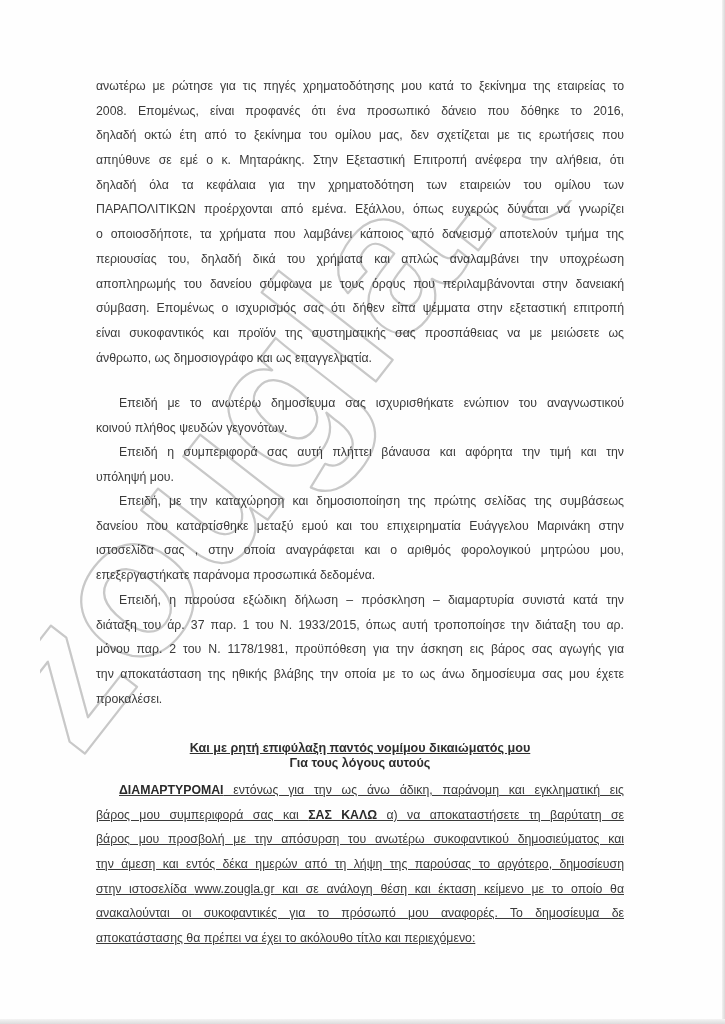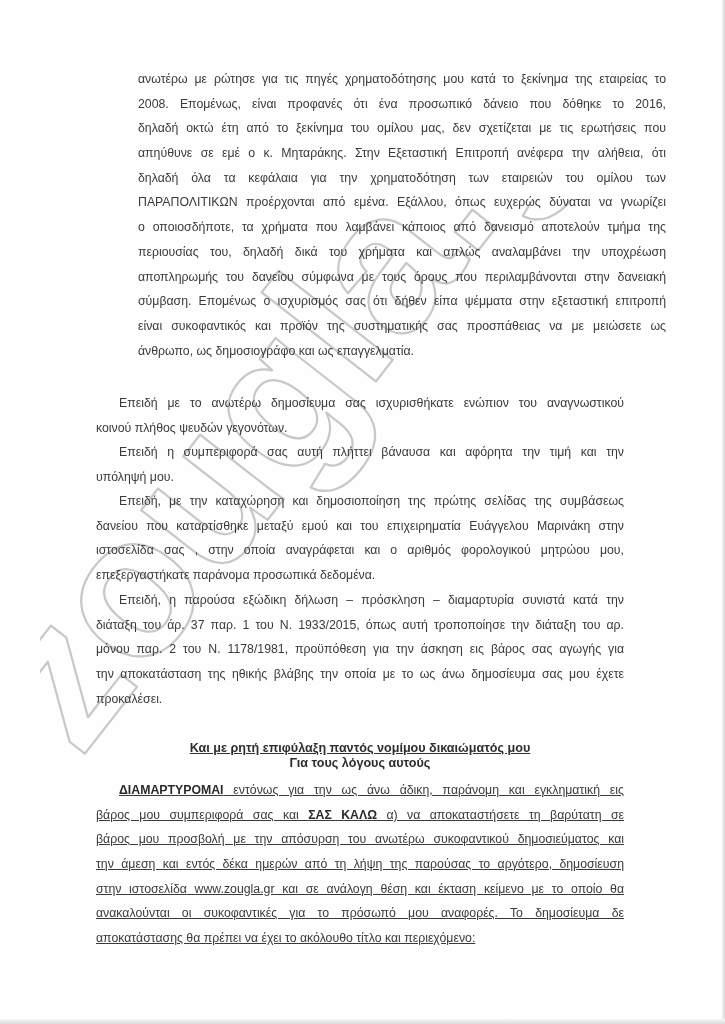--- a/index.html
+++ b/index.html
@@ -51,21 +51,21 @@
 <body>
 
 <div class="page">
 
   <svg class="watermark" viewBox="0 0 690 600">
     <g transform="translate(40,560) rotate(-52)">
       <text x="0" y="0" font-family="Liberation Sans, sans-serif" font-weight="bold" font-size="200" fill="none" stroke="#c8c8c8" stroke-width="2.2" stroke-linejoin="round">zougla.gr</text>
     </g>
   </svg>
 
-  <div class="text-block" style="top:67px;margin-left:42px;">
+  <div class="text-block" style="top:74px;">
     <span class="line">ανωτέρω με ρώτησε για τις πηγές χρηματοδότησης μου κατά το  ξεκίνημα της εταιρείας το</span>
     <span class="line">2008. Επομένως, είναι προφανές ότι ένα προσωπικό  δάνειο που δόθηκε το 2016,</span>
     <span class="line">δηλαδή οκτώ έτη από το ξεκίνημα του ομίλου μας, δεν σχετίζεται με τις ερωτήσεις που</span>
     <span class="line">απηύθυνε σε εμέ ο κ. Μηταράκης. Στην Εξεταστική Επιτροπή ανέφερα την αλήθεια, ότι</span>
     <span class="line">δηλαδή όλα τα κεφάλαια για την χρηματοδότηση των εταιρειών του ομίλου των</span>
     <span class="line">ΠΑΡΑΠΟΛΙΤΙΚΩΝ προέρχονται από εμένα.  Εξάλλου, όπως ευχερώς δύναται να γνωρίζει</span>
     <span class="line">ο οποιοσδήποτε, τα χρήματα που λαμβάνει κάποιος από δανεισμό αποτελούν τμήμα της</span>
     <span class="line">περιουσίας του, δηλαδή δικά του χρήματα και απλώς αναλαμβάνει την υποχρέωση</span>
     <span class="line">αποπληρωμής του δανείου σύμφωνα με τους όρους που περιλαμβάνονται στην δανειακή</span>
     <span class="line">σύμβαση. Επομένως ο ισχυρισμός σας ότι δήθεν είπα ψέμματα στην εξεταστική επιτροπή</span>

